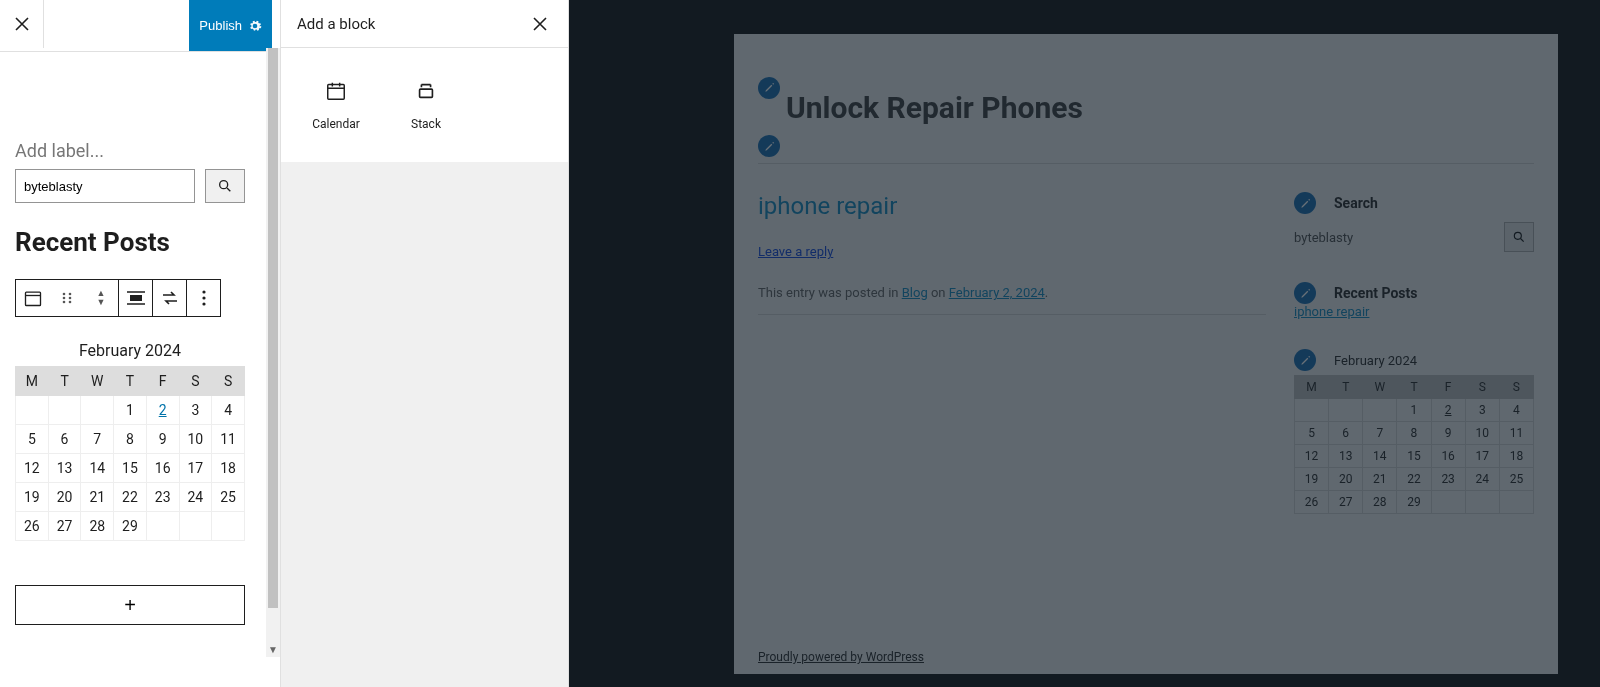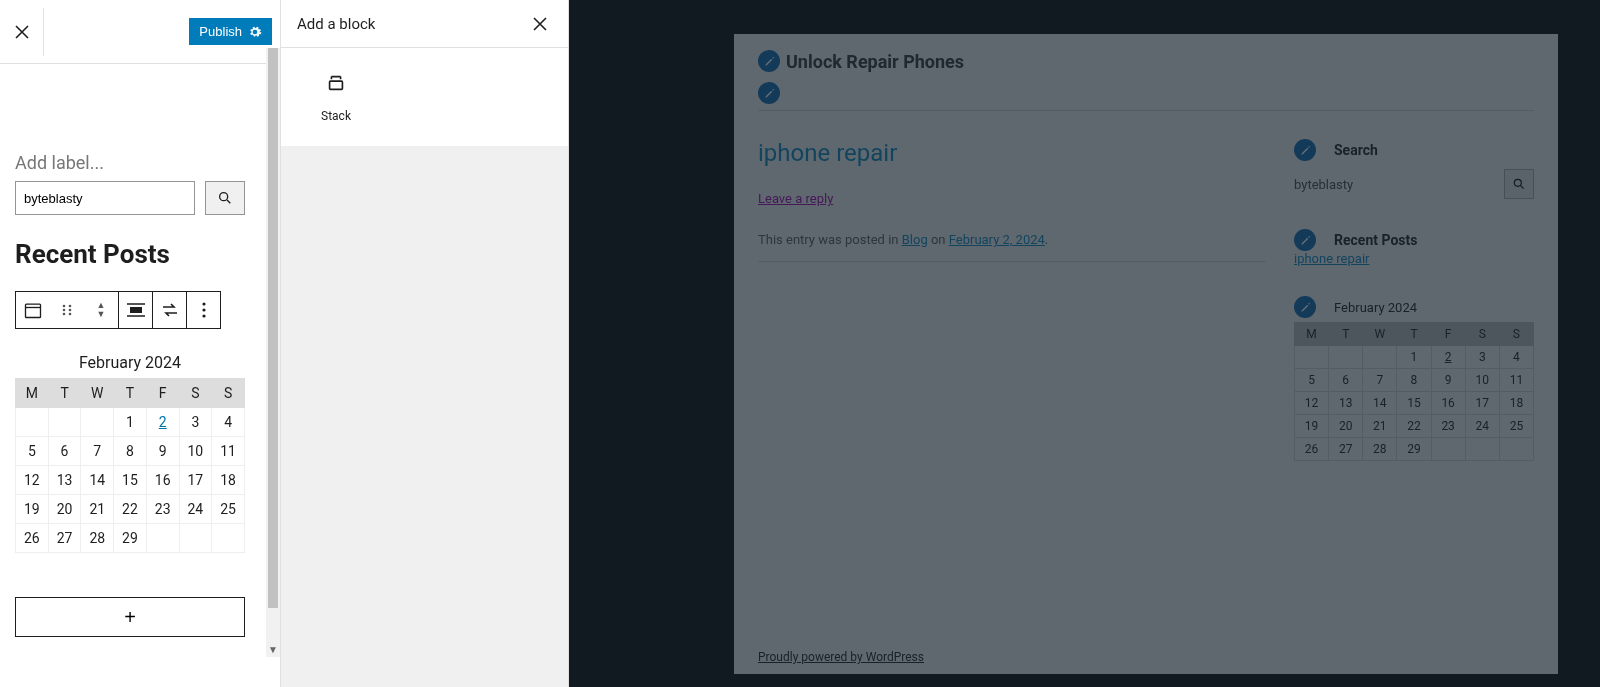--- a/index.html
+++ b/index.html
@@ -1,21 +1,21 @@
 <!DOCTYPE html>
 <html><head>
 <meta charset="utf-8">
 <style>
 * { box-sizing: border-box; margin: 0; padding: 0; }
 body { font-family: -apple-system, BlinkMacSystemFont, "Segoe UI", Roboto, sans-serif; font-size: 13px; color: #1e1e1e; background: #fff; overflow: hidden; }
 .app { display: flex; width: 1600px; height: 687px; position: relative; }
 
 
 .editor-col { width: 281px; display: flex; flex-direction: column; border-right: 1px solid #e0e0e0; position: relative; }
-.editor-topbar { display: flex; align-items: center; height: 64px; border-bottom: 1px solid #e0e0e0; }
+.editor-topbar { display: flex; height: 52px; border-bottom: 1px solid #e0e0e0; }
 .editor-close { width: 44px; height: 48px; display:flex; align-items:center; justify-content:center; border-right:1px solid #e0e0e0; cursor:pointer; }
 .editor-top-spacer { flex:1; }
 .publish-btn { background: #007cba; color: #fff; padding: 6px 10px; font-size: 13px; border:none; cursor:pointer; display:flex; align-items:center; gap:6px; margin-right:8px; }
 .publish-btn svg { width:14px; height:14px; }
 
 .editor-body { flex:1; overflow:auto; padding: 0 15px 0 15px; position:relative; }
 .label-placeholder { margin-top: 88px; font-size: 18px; color:#777; }
 .search-row { display:flex; margin-top:8px; }
 .search-input { width: 180px; height: 34px; border:1px solid #949494; padding:4px 8px; font-size:13px; }
 .search-btn-box { width:40px; height:34px; border:1px solid #949494; background:#f0f0f0; display:flex; align-items:center; justify-content:center; margin-left:10px; cursor:pointer; }
@@ -39,21 +39,21 @@
 .editor-scroll-track { position:absolute; top:48px; bottom:30px; right:0; width:14px; background:#f1f1f1; }
 .editor-scroll-thumb { position:absolute; left:2px; right:2px; top:0; height:560px; background:#c1c1c1; }
 .editor-scroll-arrow { position:absolute; bottom:2px; left:0; right:0; text-align:center; font-size:10px; color:#666; }
 
 .editor-footer { height:30px; border-top:1px solid #e0e0e0; display:flex; align-items:center; padding:0 10px; font-size:12px; color:#666; position:absolute; bottom:0; left:0; right:0; background:#fff; }
 .editor-footer .hide-controls-ic { margin-right:6px; display:flex; }
 .editor-footer .spacer { flex:1; }
 .editor-footer .foot-icon { width:22px; height:22px; display:flex; align-items:center; justify-content:center; margin-left:8px; cursor:pointer; color:#1e1e1e; }
 
 
-.inserter { width: 288px; border-right: 1px solid #e0e0e0; background:#fff; display:flex; flex-direction:column; }
+.inserter { width: 288px; border-right: 1px solid #e0e0e0; background:#fff; display:flex; flex-direction:column;gap:8px; }
 .inserter-head { display:flex; align-items:center; height:48px; padding:0 16px; border-bottom:1px solid #e0e0e0; }
 .inserter-title { font-size:15px; flex:1; }
 .inserter-close { width:24px; height:24px; display:flex; align-items:center; justify-content:center; cursor:pointer; }
 .inserter-search-wrap { padding:16px; }
 .inserter-search { display:flex; align-items:center; border:1.5px solid #007cba; height:40px; padding:0 10px; }
 .inserter-search input { border:none; outline:none; flex:1; font-size:14px; }
 .inserter-search .clear { cursor:pointer; font-size:16px; color:#1e1e1e; }
 .inserter-results { display:flex; flex-wrap:wrap; padding:8px 10px; }
 .block-card { width: 82px; height: 82px; display:flex; flex-direction:column; align-items:center; justify-content:center; cursor:pointer; margin:0 4px; }
 .block-card .bicon { width:24px; height:24px; display:flex; align-items:center; justify-content:center; margin-bottom:14px; }
@@ -61,30 +61,30 @@
 .inserter-bottom { flex:1; background:#f0f0f0; }
 
 
 .preview-wrap { flex:1; position:relative; background:#1e1e1e; }
 .preview-dim { position:absolute; inset:0; background:rgba(11,24,35,0.62); z-index:5; }
 .preview-frame { position:absolute; top:34px; left:165px; width:824px; height:640px; background:#eaeaea; z-index:1; padding:0; color:#333; }
 
 .site-header { padding:16px 24px 0 24px; }
 .site-title-row { display:flex; align-items:center; gap:6px; }
 .edit-pencil { width:22px; height:22px; border-radius:50%; background:#2271b1; display:flex; align-items:center; justify-content:center; color:#fff; font-size:11px; }
-.site-title { font-size:18px; font-weight:700; color:#444; }
+.site-title { font-size:30px; font-weight:700; color:#444;margin-top:40px; }
 .pencil-row { margin-top:10px; }
 .site-nav { margin-top:4px; display:flex; align-items:center; gap:30px; font-size:12px; color:#555; }
 .site-nav .navitem { cursor:pointer; }
 .site-nav-rule { border-top:1px solid #ccc; margin-top:6px; }
 
 .site-body { display:flex; padding: 28px 24px; gap: 28px; }
 .content-col { flex:1; }
 .post-title { font-size:24px; color:#1e8cbe; font-weight:400; }
-.leave-reply { margin-top:24px; font-size:13px; color:#a21caf; text-decoration:underline; display:inline-block; }
+.leave-reply { margin-top:24px; font-size:13px; color:#1d4ed8; text-decoration:underline; display:inline-block; }
 .post-meta { margin-top:26px; font-size:13px; color:#666; }
 .post-meta .link { color:#1e8cbe; text-decoration:underline; }
 .content-rule { border-top:1px solid #ccc; margin-top:14px; }
 
 .sidebar-col { width: 240px; }
 .sb-title-row { display:flex; align-items:center; gap:18px; }
 .sb-title { font-size:14px; font-weight:700; color:#333; }
 .sb-search-row { display:flex; align-items:center; margin-top:8px; }
 .sb-search-text { font-size:13px; color:#555; flex:1; }
 .sb-search-btn { width:30px; height:30px; border:1px solid #aaa; background:#ddd; display:flex; align-items:center; justify-content:center; }
@@ -256,20 +256,29 @@
   <div class="inserter">
     <div class="inserter-head">
       <div class="inserter-title">Add a block</div>
       <div class="inserter-close">
         <svg width="14" height="14" viewBox="0 0 14 14">
             <path d="M1 1 L13 13 M13 1 L1 13" stroke="#1e1e1e" stroke-width="1.6"></path>
           </svg>
       </div>
     </div>
     <div class="inserter-results" id="inserter-results">
+        <div class="block-card">
+          <div class="bicon">
+            <svg width="22" height="22" viewBox="0 0 24 24" fill="none" stroke="#1e1e1e" stroke-width="1.6">
+              <rect x="3" y="5" width="18" height="16" rx="1"></rect>
+              <path d="M3 9h18M8 3v4M16 3v4"></path>
+            </svg>
+          </div>
+          <div class="blabel">Calendar</div>
+        </div>
         <div class="block-card">
           <div class="bicon">
             <svg width="22" height="22" viewBox="0 0 24 24" fill="none" stroke="#1e1e1e" stroke-width="1.8">
               <path d="M7 5h10M7 5v3M17 5v3"></path>
               <rect x="5" y="10" width="14" height="9" rx="1"></rect>
             </svg>
           </div>
           <div class="blabel">Stack</div>
         </div>
       </div>

